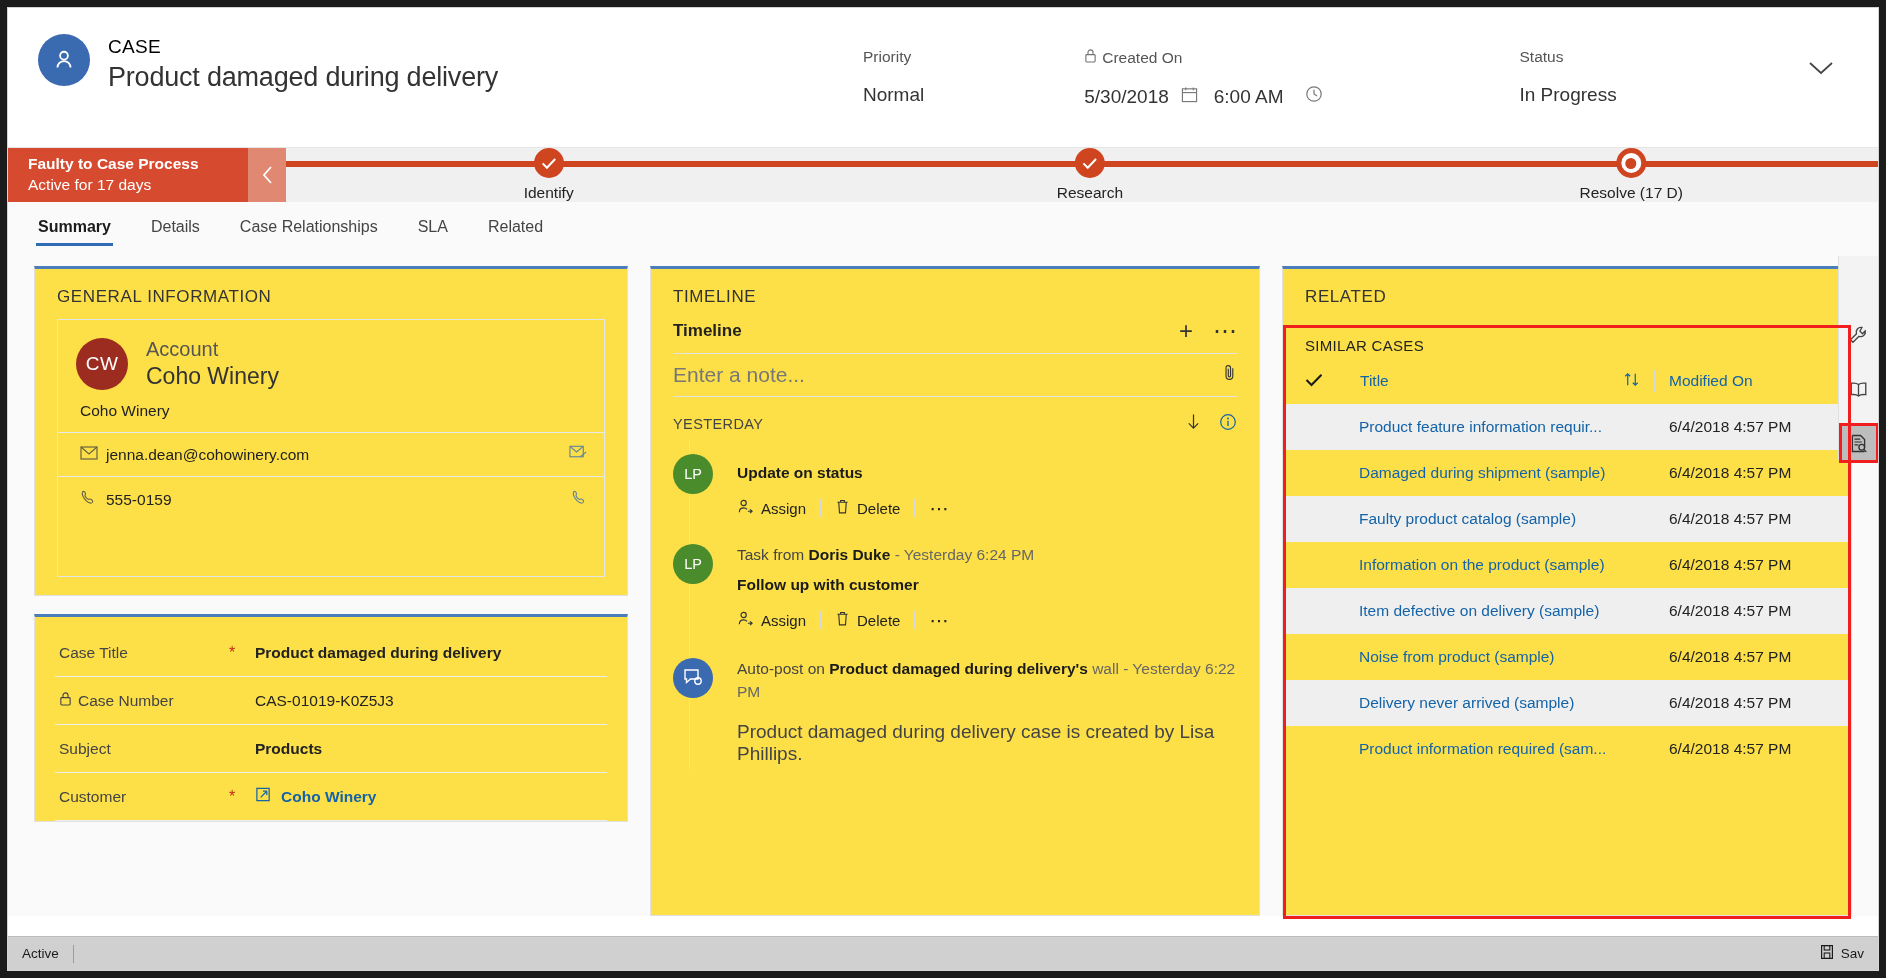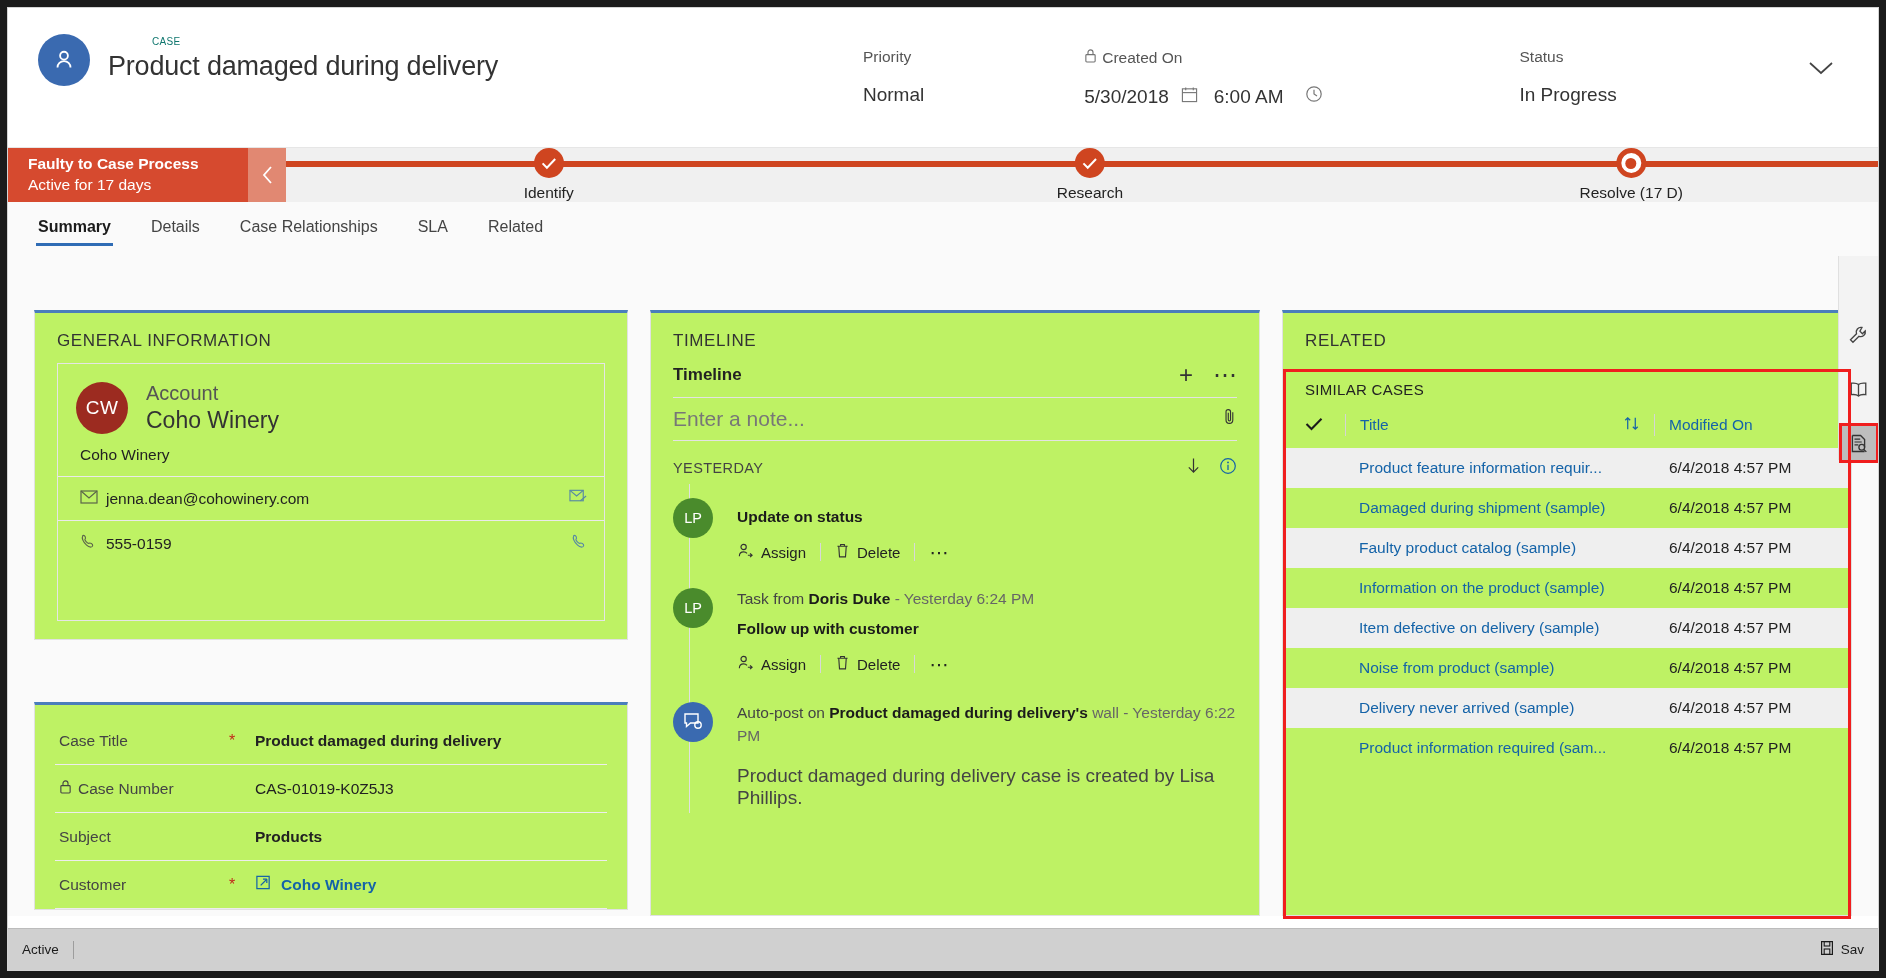--- a/index.html
+++ b/index.html
@@ -23,21 +23,21 @@
     border-bottom: 1px solid #e6e6e6;
   }
   .hdr-left { position: absolute; left: 30px; top: 26px; display: flex; align-items: flex-start; }
   .rec-avatar {
     width: 52px; height: 52px; border-radius: 50%;
     background: #3a6ab0; display: flex; align-items: center; justify-content: center;
     flex: none;
   }
   .rec-avatar svg { display: block; }
   .hdr-titles { margin-left: 18px; padding-top: 2px; }
-  .hdr-kicker { font-size: 10px; color: #0f766e; letter-spacing: .3px; margin-left: 44px; }
+  .hdr-kicker { font-size: 19px; color: #000000; letter-spacing: .3px; }
   .hdr-title { font-size: 27px; color: #333; margin-top: 4px; font-weight: 400; letter-spacing: -.2px; }
   .hdr-fields { position: absolute; top: 40px; left: 855px; display: flex; }
   .hf { display: flex; flex-direction: column; }
   .hf-label { font-size: 15.5px; color: #555; display: flex; align-items: center; gap: 5px; }
   .hf-value { font-size: 19px; color: #333; margin-top: 18px; display: flex; align-items: center; }
   .hf-sep { width: 20px; }
   .hf .ico { opacity: .75; }
   .ico-inline { margin: 0 6px 0 12px; vertical-align: middle; }
   .chev-hdr {
     position: absolute; right: 44px; top: 52px; cursor: pointer;
@@ -81,21 +81,21 @@
     height: 3px; background: #2f6cb5;
   }
   
   .body { position: relative; height: 660px; background: #fafafa; padding: 10px 0 0 0; }
   .cols { display: flex; gap: 22px; padding: 0 26px 0 26px; height: 100%; }
   .col { display: flex; flex-direction: column; gap: 18px; }
   .col1 { width: 594px; flex: none; }
   .col2 { width: 610px; flex: none; }
   .col3 { flex: 1; }
   .card {
-    background: #bef264; border: 1px solid #e1e1e1; border-top: 3px solid #4a7ebb; margin-top: 44px;
+    background: #fde047; border: 1px solid #e1e1e1; border-top: 3px solid #4a7ebb;
   }
   .card-title {
     font-size: 17px; color: #333; letter-spacing: .6px; padding: 18px 22px 12px 22px;
   }
   
   .acct-box { margin: 0 22px 18px 22px; border: 1px solid #e5e5e5; }
   .acct-top { display: flex; padding: 18px 18px 6px 18px; align-items: flex-start; }
   .acct-avatar {
     width: 52px; height: 52px; border-radius: 50%; background: #9c2b20; color: #fff;
     display: flex; align-items: center; justify-content: center;
@@ -168,40 +168,40 @@
   .sc-title { font-size: 15px; font-weight: normal; color: #222; padding: 18px 22px 10px 22px; letter-spacing: .3px; }
   .sc-head {
     display: flex; align-items: center; padding: 6px 22px 12px 22px; font-size: 15.5px; color: #1463a8;
   }
   .sc-check { width: 40px; color: #1b1b1b; font-size: 18px; flex: none; }
   .sc-vdiv { width: 1px; height: 22px; background: #d5d5d5; margin-right: 14px; flex: none; }
   .sc-th-title { flex: 1; }
   .sc-sort { margin-right: 14px; color: #1463a8; }
   .sc-th-mod { width: 160px; flex: none; }
   .sc-row {
-    display: flex; align-items: center; height: 40px; font-size: 15.5px; padding: 0 22px;
+    display: flex; align-items: center; height: 46px; font-size: 15.5px; padding: 0 22px;
   }
   .sc-row.alt { background: #efefef; }
   .sc-row .pad { width: 54px; flex: none; }
   .sc-row .ttl { flex: 1; color: #1463a8; cursor: pointer; white-space: nowrap; overflow: hidden; text-overflow: ellipsis; padding-right: 12px; }
   .sc-row .mod { width: 160px; flex: none; color: #222; }
   
   .rail {
     position: absolute; right: 0; top: 0; width: 40px; background: #f3f3f3;
     border-left: 1px solid #e0e0e0; padding-top: 62px;
     display: flex; flex-direction: column; align-items: center; gap: 20px;
   }
   .rail-btn {
     width: 34px; height: 34px; display: flex; align-items: center; justify-content: center;
     cursor: pointer;
   }
   .rail-btn.selected { background: #bdbdbd; outline: 3px solid #f01e1e; }
   
   .statusbar {
-    position: absolute; left: 0; right: 0; bottom: 0; height: 42px; background: #d0d0d0;
+    position: absolute; left: 0; right: 0; bottom: 0; height: 34px; background: #d0d0d0;
     display: flex; align-items: center; padding: 0 14px; font-size: 13.5px; color: #1b1b1b;
     border-top: 1px solid #bcbcbc;
   }
   .sb-left { display: flex; align-items: center; }
   .sb-div { width: 1px; height: 18px; background: #9d9d9d; margin-left: 14px; }
   .sb-right { margin-left: auto; display: flex; align-items: center; gap: 7px; }
 </style>
 </head>
 <body>
 

